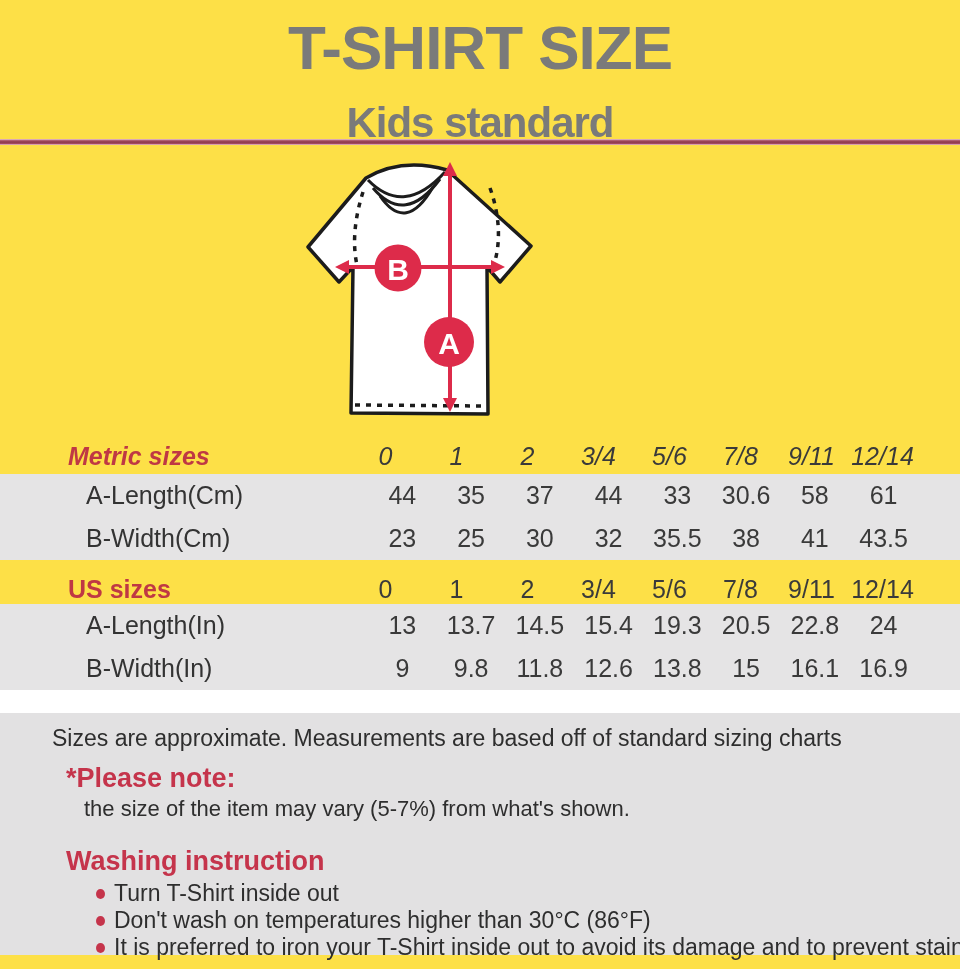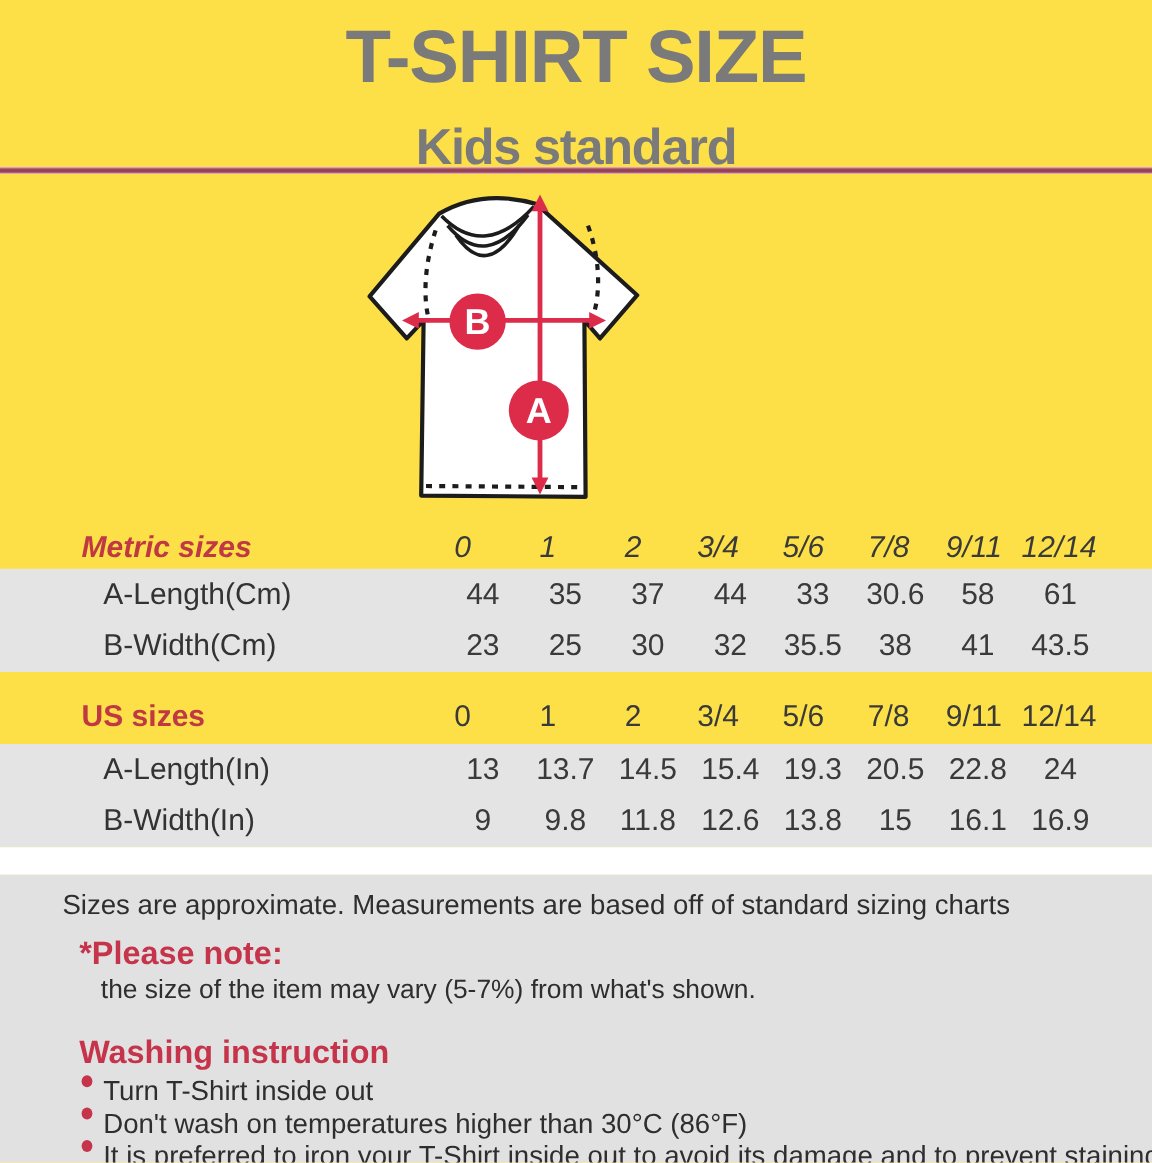--- a/index.html
+++ b/index.html
@@ -31,38 +31,38 @@
   
   .trow{display:flex;align-items:center;}
   .tlabel{
     flex:0 0 350px;box-sizing:border-box;padding-left:68px;
     font-size:25px;color:#333;white-space:nowrap;
   }
   .tlabel.red{color:#bf3844;font-weight:700;}
   .tcells{flex:1;display:flex;margin-right:42px;}
   .tcell{flex:1;text-align:center;font-size:25px;color:#3a3a3a;white-space:nowrap;}
   .sec-head1{height:35px;font-style:italic;}
-  .sec-head2{height:60px;padding-top:14px;box-sizing:border-box;}
+  .sec-head2{height:44px;padding-top:14px;box-sizing:border-box;}
   .band{background:#e5e4e5;padding-left:18px;}
   .band .trow{height:43px;}
   .spacer{height:23px;background:#ffffff;}
   
   .notes{
     background:#e2e1e2;height:242px;box-sizing:border-box;
     padding-top:10px;
   }
   .note-approx{padding-left:52px;font-size:23px;line-height:30px;color:#2e2e2e;}
   .note-title{
     padding-left:66px;font-size:27px;line-height:32px;font-weight:700;color:#c5344b;
     margin-top:9px;
   }
   .note-body{padding-left:84px;font-size:22px;line-height:29px;color:#2e2e2e;}
   .wash-title{margin-top:22px;}
   .bullets{margin-top:3px;}
-  .bullet{display:flex;align-items:flex-start;padding-left:68px;height:27px;}
+  .bullet{display:flex;align-items:center;padding-left:96px;height:27px;}
   .dot{
     width:9px;height:10px;border-radius:50%;background:#c5344b;
     margin-right:9px;flex:0 0 auto;
   }
   .bullet-text{font-size:23px;color:#2e2e2e;white-space:nowrap;}
 </style>
 </head>
 <body>
 
 <div class="page">

